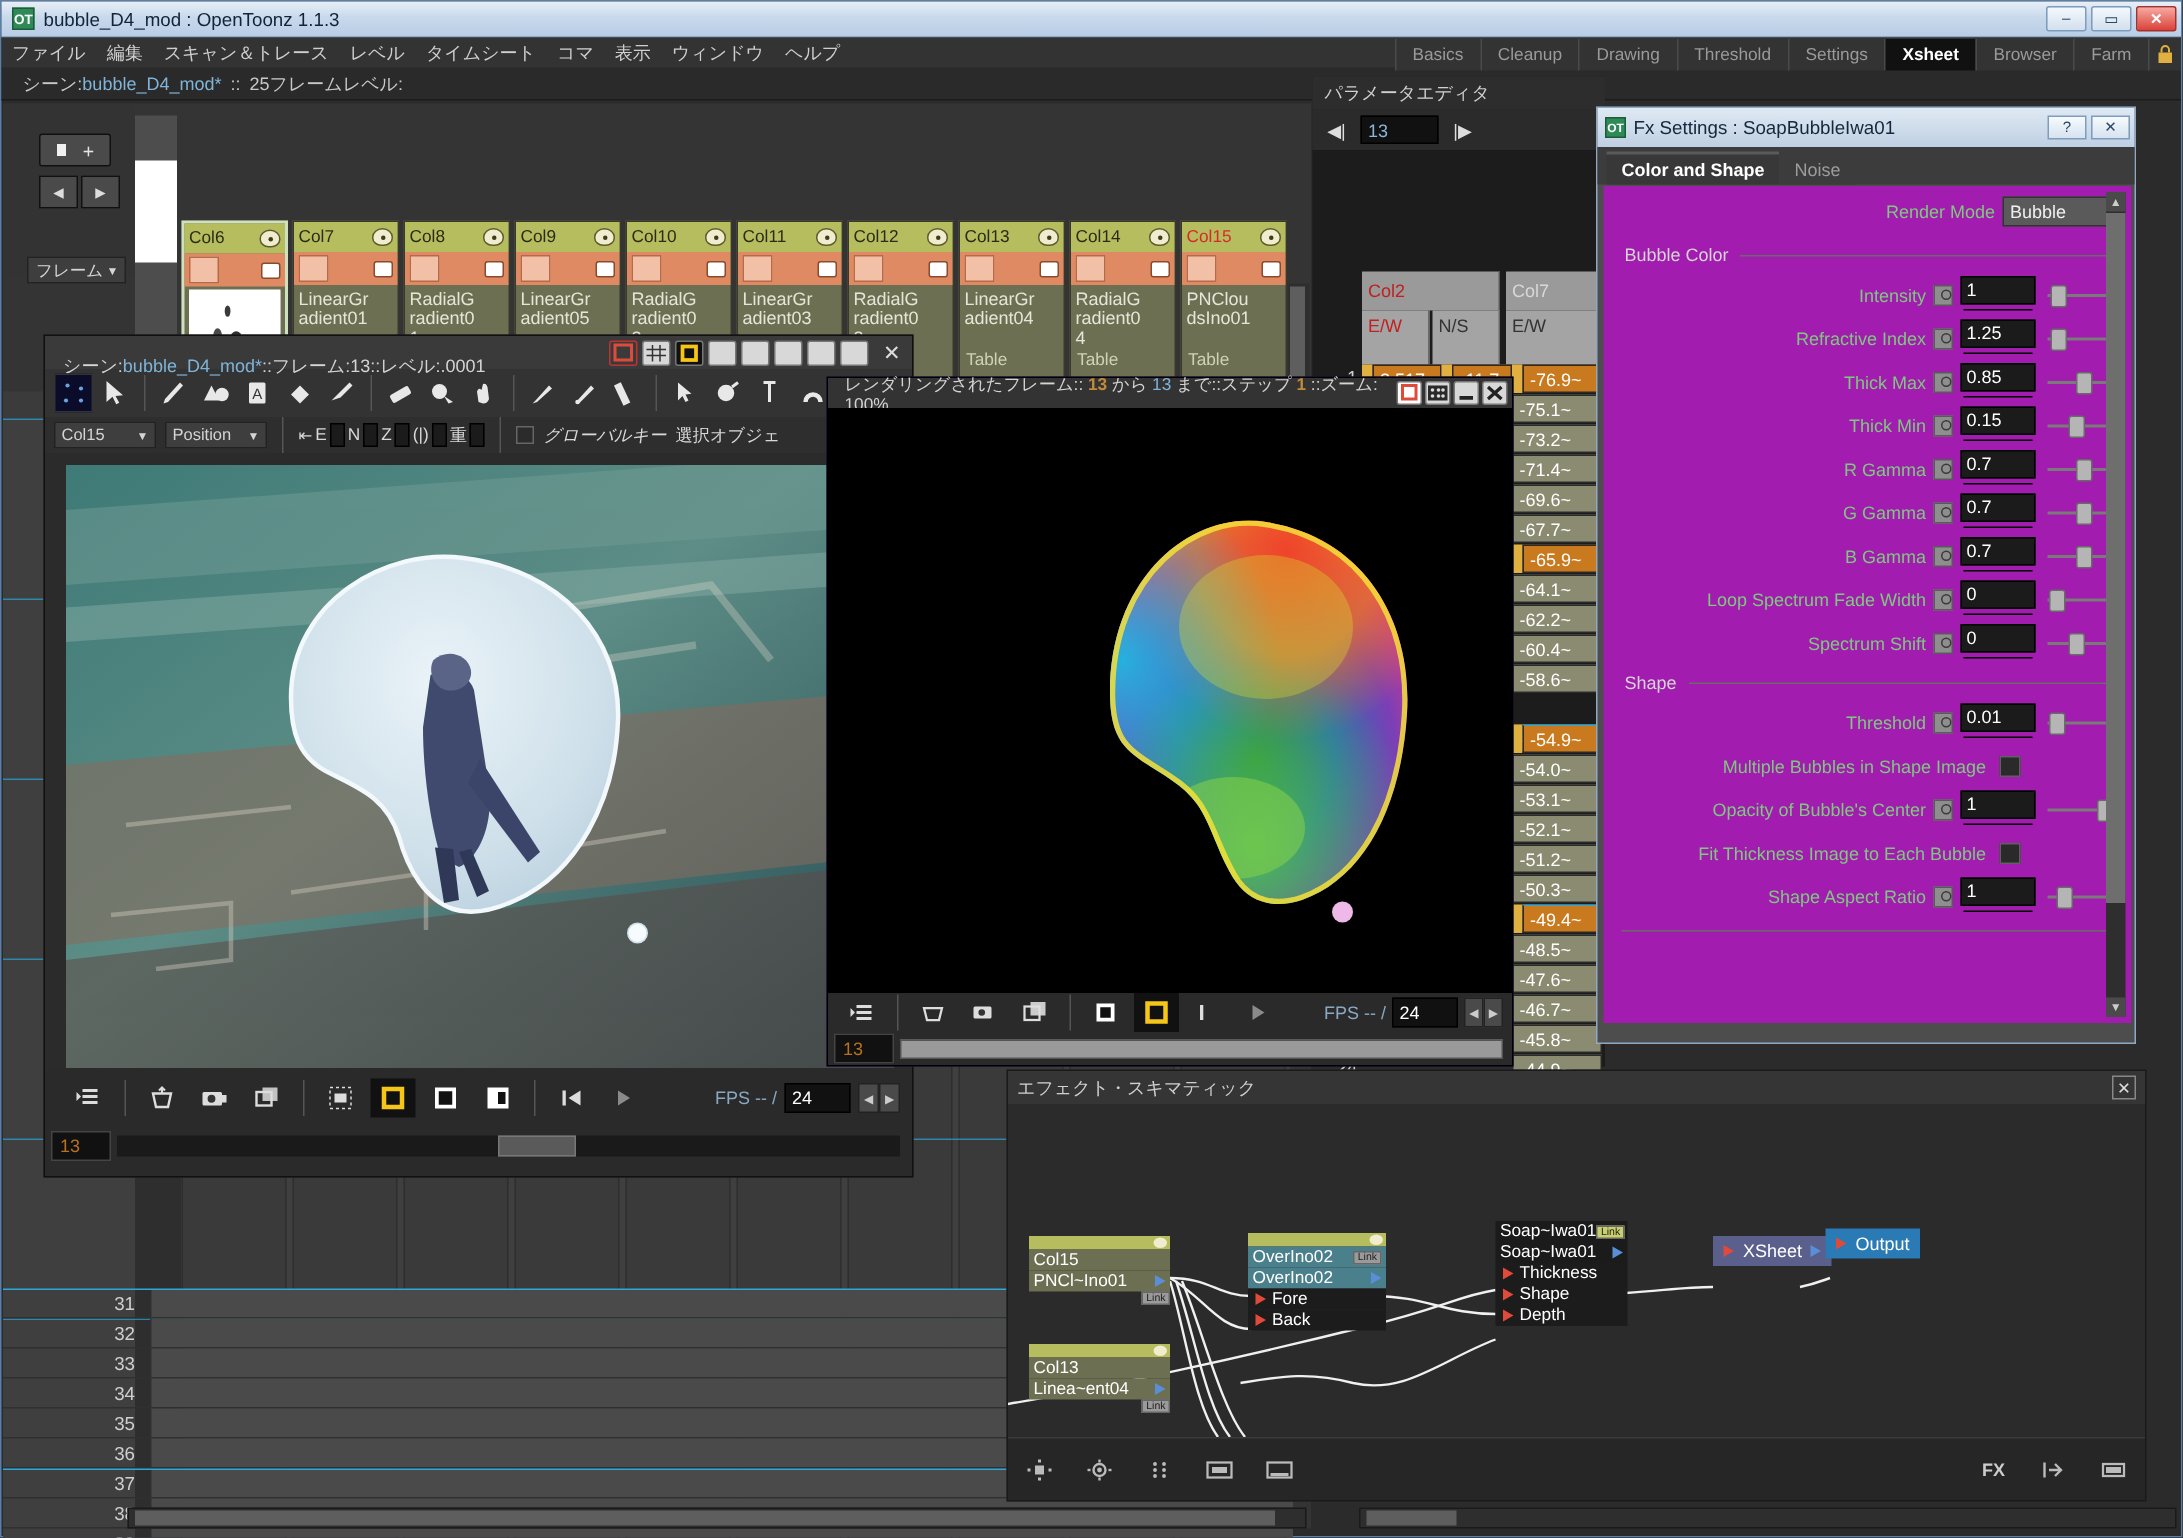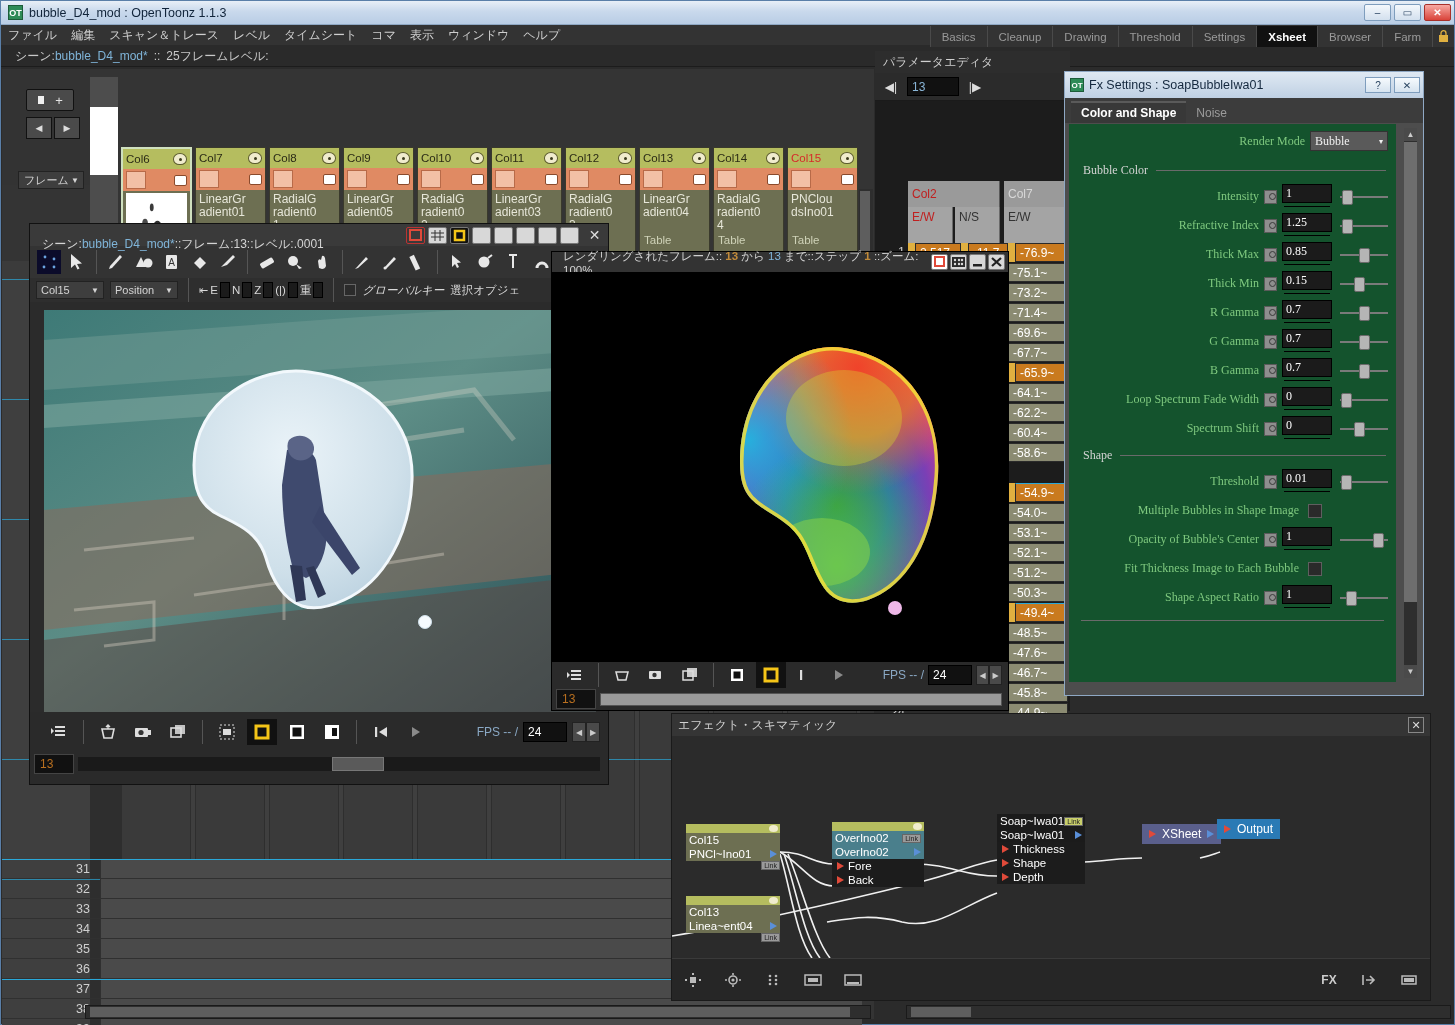--- a/index.html
+++ b/index.html
@@ -108,21 +108,21 @@
     border:1px solid #8fa8c4;}
   #fx-title{height:26px;background:linear-gradient(to bottom,#dfe9f3,#bfd0e3);display:flex;align-items:center;padding:0 3px;}
   #fx-title .otlogo{width:14px;height:14px;background:#2e8b57;color:#fff;font-size:8px;font-weight:bold;
     display:flex;align-items:center;justify-content:center;margin:0 5px 0 2px;border:1px solid #1d5c3a;}
   #fx-title .t{flex:1;color:#14283e;font-size:12.5px;}
   #fx-title .b{width:26px;height:16px;border:1px solid #7e9dbd;background:linear-gradient(to bottom,#f6fafd,#d6e3ef);
     margin-left:3px;display:flex;align-items:center;justify-content:center;font-size:10px;color:#2b4562;}
   #fx-tabs{height:25px;background:#3c3c3c;display:flex;align-items:flex-end;padding-left:6px;}
   #fx-tabs .ftab{padding:3px 10px;font-size:12px;color:#9c9c9c;background:#3c3c3c;}
   #fx-tabs .ftab.active{background:#383838;color:#fff;font-weight:bold;border-top:2px solid #5a5a5a;}
-  #fx-body{position:absolute;left:4px;top:52px;width:327px;height:558px;background:#14532d;overflow:hidden;font-family:Liberation Serif, serif;}
+  #fx-body{position:absolute;left:4px;top:52px;width:352px;height:558px;background:#a21caf;overflow:hidden;}
   .fx-row{height:29px;display:flex;align-items:center;justify-content:flex-end;padding-right:8px;}
   .fx-lab{color:#7fc97f;font-size:12px;text-align:right;padding-right:5px;white-space:nowrap;}
   .fx-key{width:13px;height:14px;background:#8e8e8e;border:1px solid #5a5a5a;margin-right:5px;position:relative;}
   .fx-key:after{content:"";position:absolute;left:4px;top:2px;width:5px;height:5px;border:1px solid #3a3a3a;border-radius:50%;}
   .fx-field{width:50px;height:19px;background:#1b1b1b;border:1px solid #000;color:#fff;font-size:12px;
     display:flex;align-items:center;padding-left:3px;}
   .fx-fieldwrap{display:flex;flex-direction:column;}
   .fx-fieldwrap .arrowline{width:50px;height:7px;position:relative;}
   .fx-fieldwrap .arrowline:before{content:"";position:absolute;left:2px;top:3px;width:46px;height:1px;background:#000;}
   .fx-slider{width:48px;height:19px;position:relative;margin-left:8px;}

